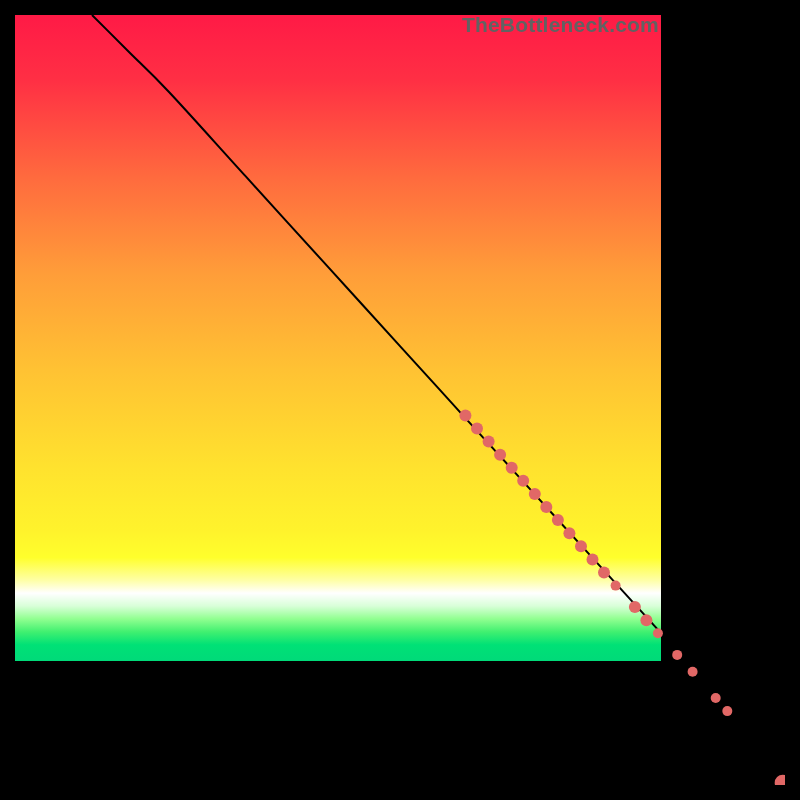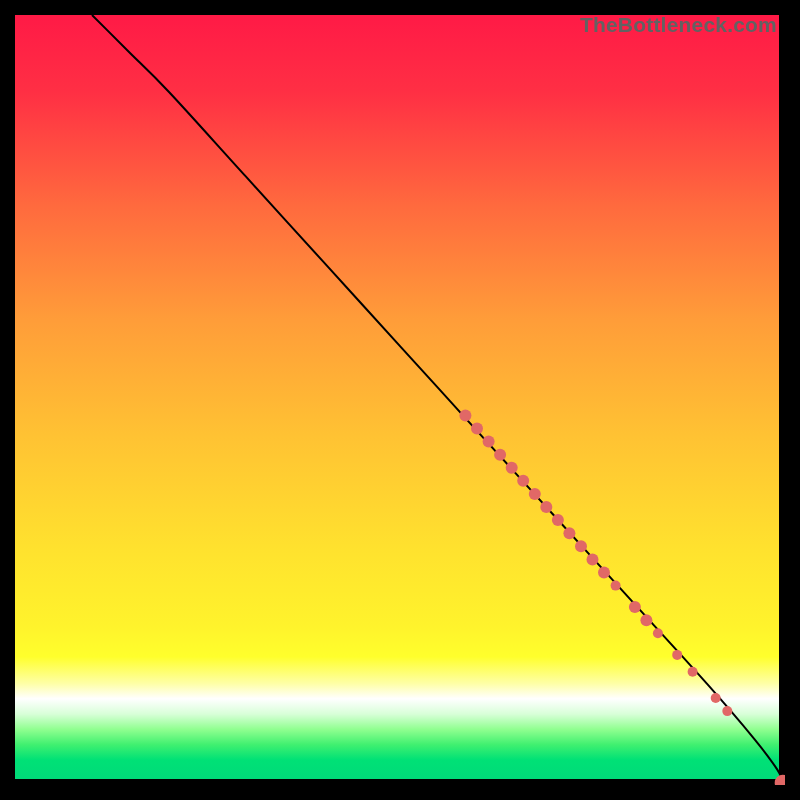--- a/index.html
+++ b/index.html
@@ -14,21 +14,21 @@
   .stage {
     position: relative;
     width: 800px;
     height: 800px;
     background: #000;
   }
   .plot {
     position: absolute;
     left: 15px;
     top: 15px;
-    width: 764px;
+    width: 646px;
     height: 770px;
   }
   .gradient {
     position: absolute;
     left: 0; top: 0; right: 0; bottom: 0;
   }
   .overlay-svg {
     position: absolute;
     left: 0; top: 0;
     width: 770px;

